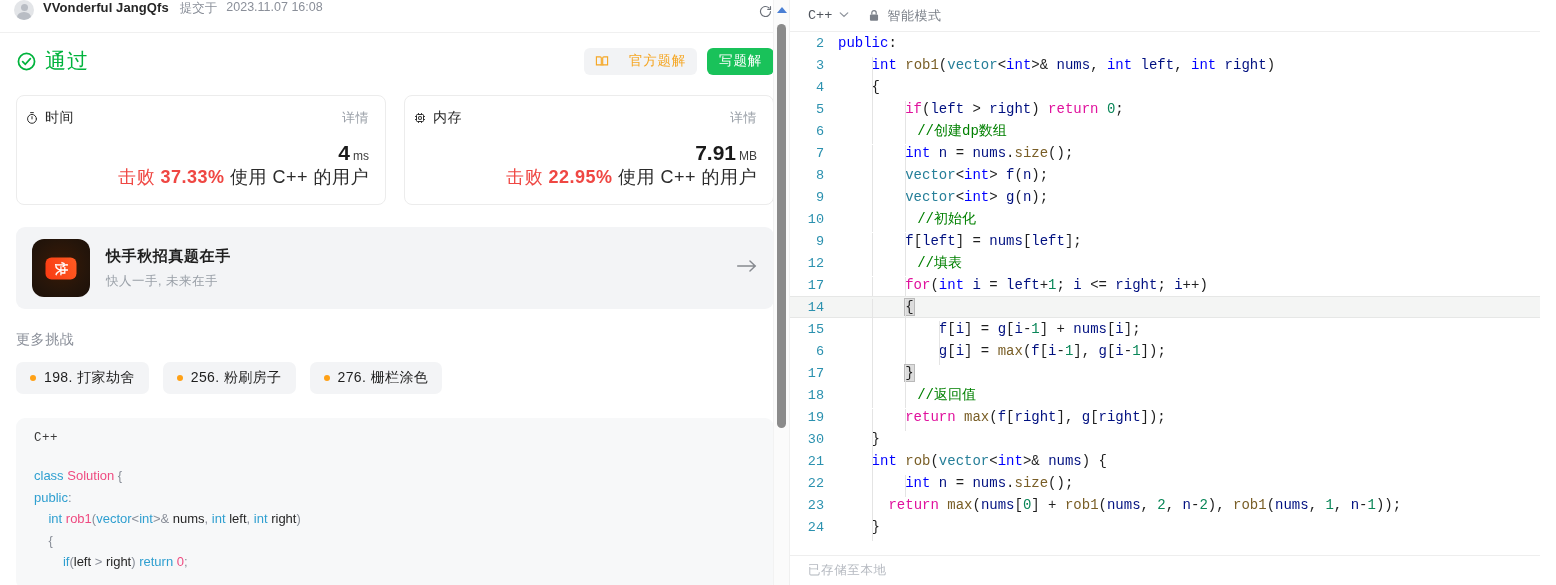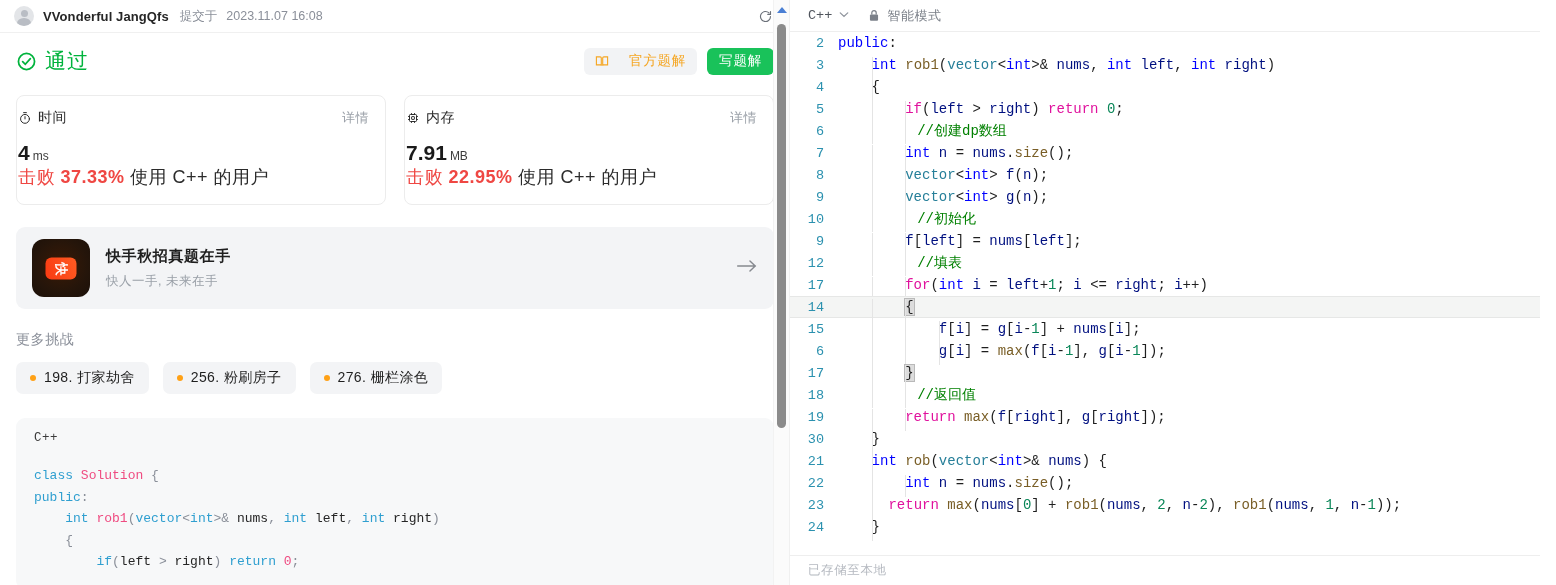--- a/index.html
+++ b/index.html
@@ -12,21 +12,21 @@
   .app { display: flex; width: 1556px; height: 585px; position: relative; }
 
   
   .left-panel {
     width: 790px; height: 585px;
     position: relative; overflow: hidden;
     background: #fff;
     border-right: 1px solid #f0f0f0;
   }
   .submit-header {
-    height: 33px; display: flex; align-items: center;
+    height: 33px; display: flex; align-items: flex-start;
     padding: 0 14px 0 14px;
     border-bottom: 1px solid #f0f0f0;
     gap: 9px; width: 790px;
   }
   .avatar {
     width: 20px; height: 20px; border-radius: 50%;
     background: #e3e5e8; position: relative; flex: none; overflow: hidden;
   }
   .avatar::before {
     content: ""; position: absolute; top: 3.5px; left: 6.6px;
@@ -58,21 +58,21 @@
   }
   .btn-write {
     background: #19c25a; color: #fff; border-radius: 6px;
     height: 27px; padding: 0 12px; font-size: 13.5px;
     display: flex; align-items: center; letter-spacing: .8px; font-weight: 500;
   }
 
   .stats-row { display: flex; gap: 18px; padding: 6px 16px 0 16px; }
   .stat-card {
     flex: 1; border: 1px solid #ececec; border-radius: 8px;
-    padding: 13px 16px 15px 1px; background: #fff;
+    padding: 13px 16px 15px 8px; background: #fff; text-align: right;
   }
   .stat-top { display: flex; align-items: center; }
   .stat-label { font-size: 14px; color: #2b2b2b; display: flex; align-items: center; gap: 6px; letter-spacing: .6px; }
   .stat-detail { margin-left: auto; font-size: 13px; color: #9aa0a8; letter-spacing: .5px; }
   .stat-value { margin-top: 14px; font-size: 21px; font-weight: 700; color: #1a1a1a; }
   .stat-unit { font-size: 12px; font-weight: 400; color: #3d3d3d; margin-left: 3px; }
   .stat-beat { margin-top: 0; font-size: 18px; color: #2b2b2b; letter-spacing: .5px; }
   .beat-kw { color: #ef4743; }
   .beat-pct { color: #ef4743; font-weight: 600; }
 
@@ -106,21 +106,21 @@
   }
   .tag-dot { width: 6px; height: 6px; border-radius: 50%; background: #ffa116; flex: none; }
 
   .code-card {
     margin: 24px 16px 0 16px; background: #f7f8f9;
     border-radius: 9px; padding: 13px 18px 16px 18px; min-height: 160px;
   }
   .code-lang { font-family: "Liberation Mono", "DejaVu Sans Mono", monospace; font-size: 12.5px; color: #3b3b3b; letter-spacing: .5px; }
   .code-body {
     margin-top: 20px;
-    font-family: Liberation Mono, monospace;
+    font-family: Liberation Sans, sans-serif;
     font-size: 13px; line-height: 21.5px; color: #262626; white-space: pre;
   }
 
   
   .lp-scrollbar {
     position: absolute; right: 0; top: 0; width: 16px; height: 585px;
     background: #fbfbfb; border-left: 1px solid #f2f2f2;
   }
   .lp-arrow-up {
     position: absolute; top: 7px; left: 3.2px;

